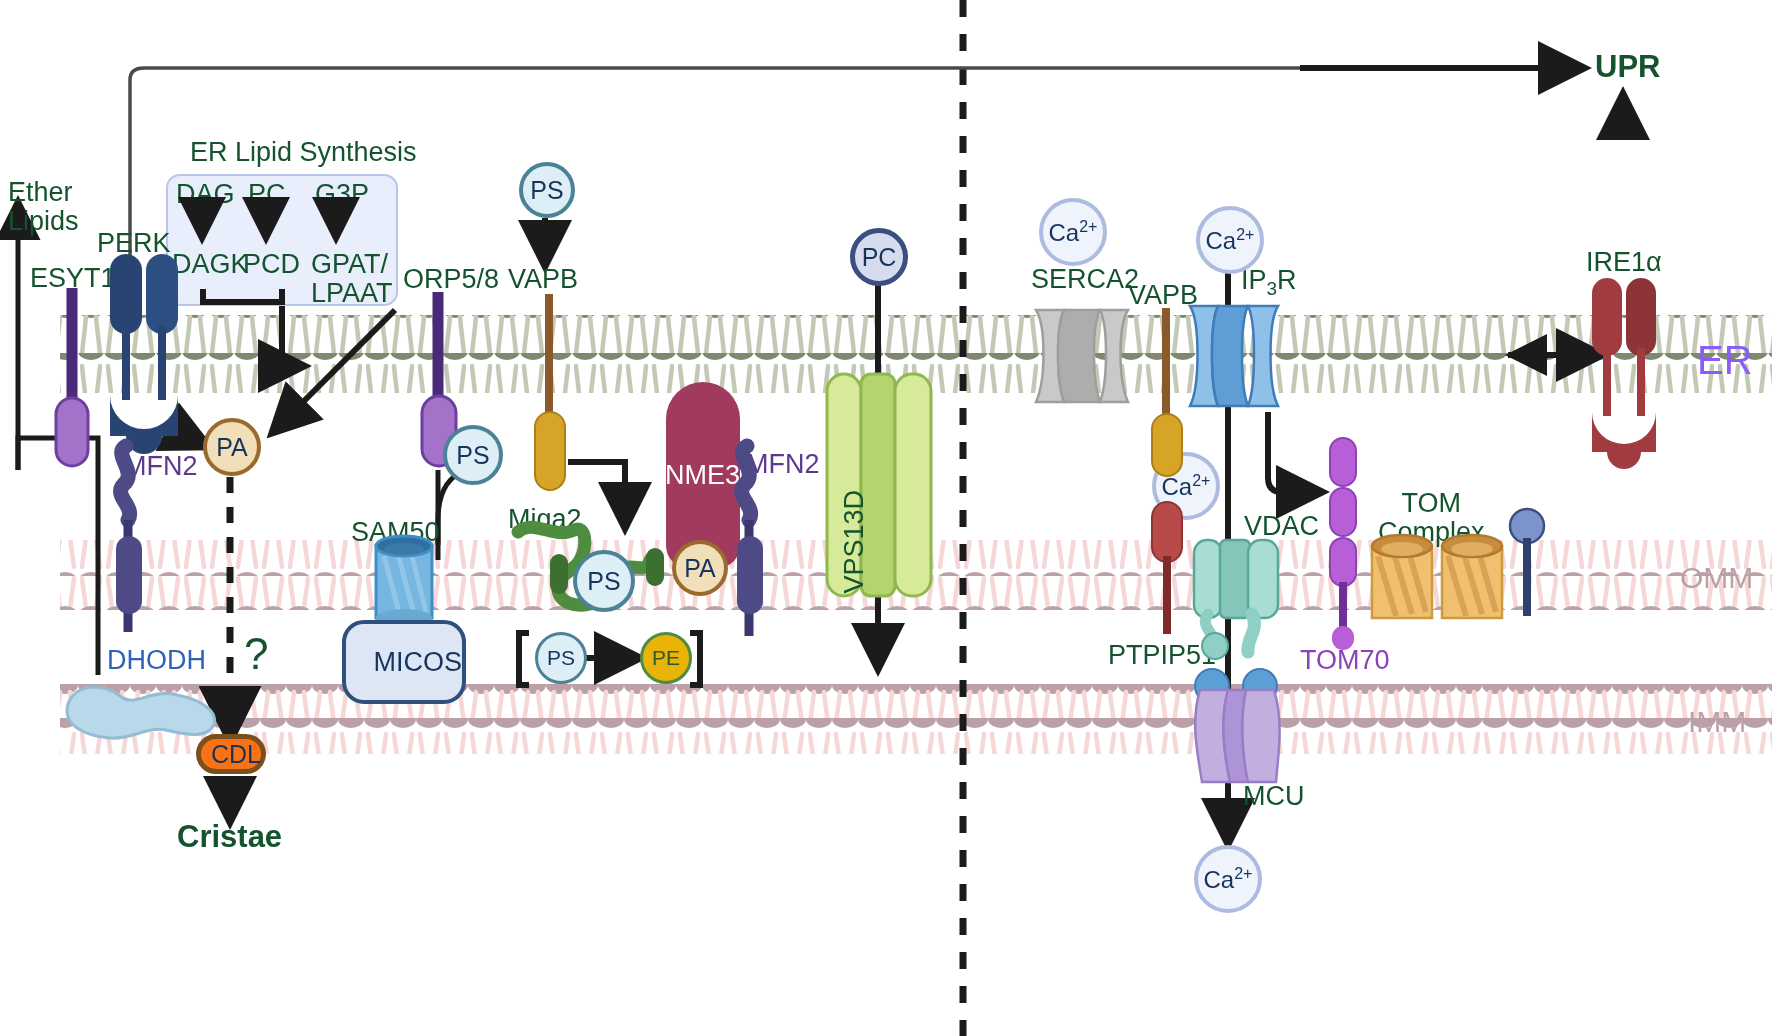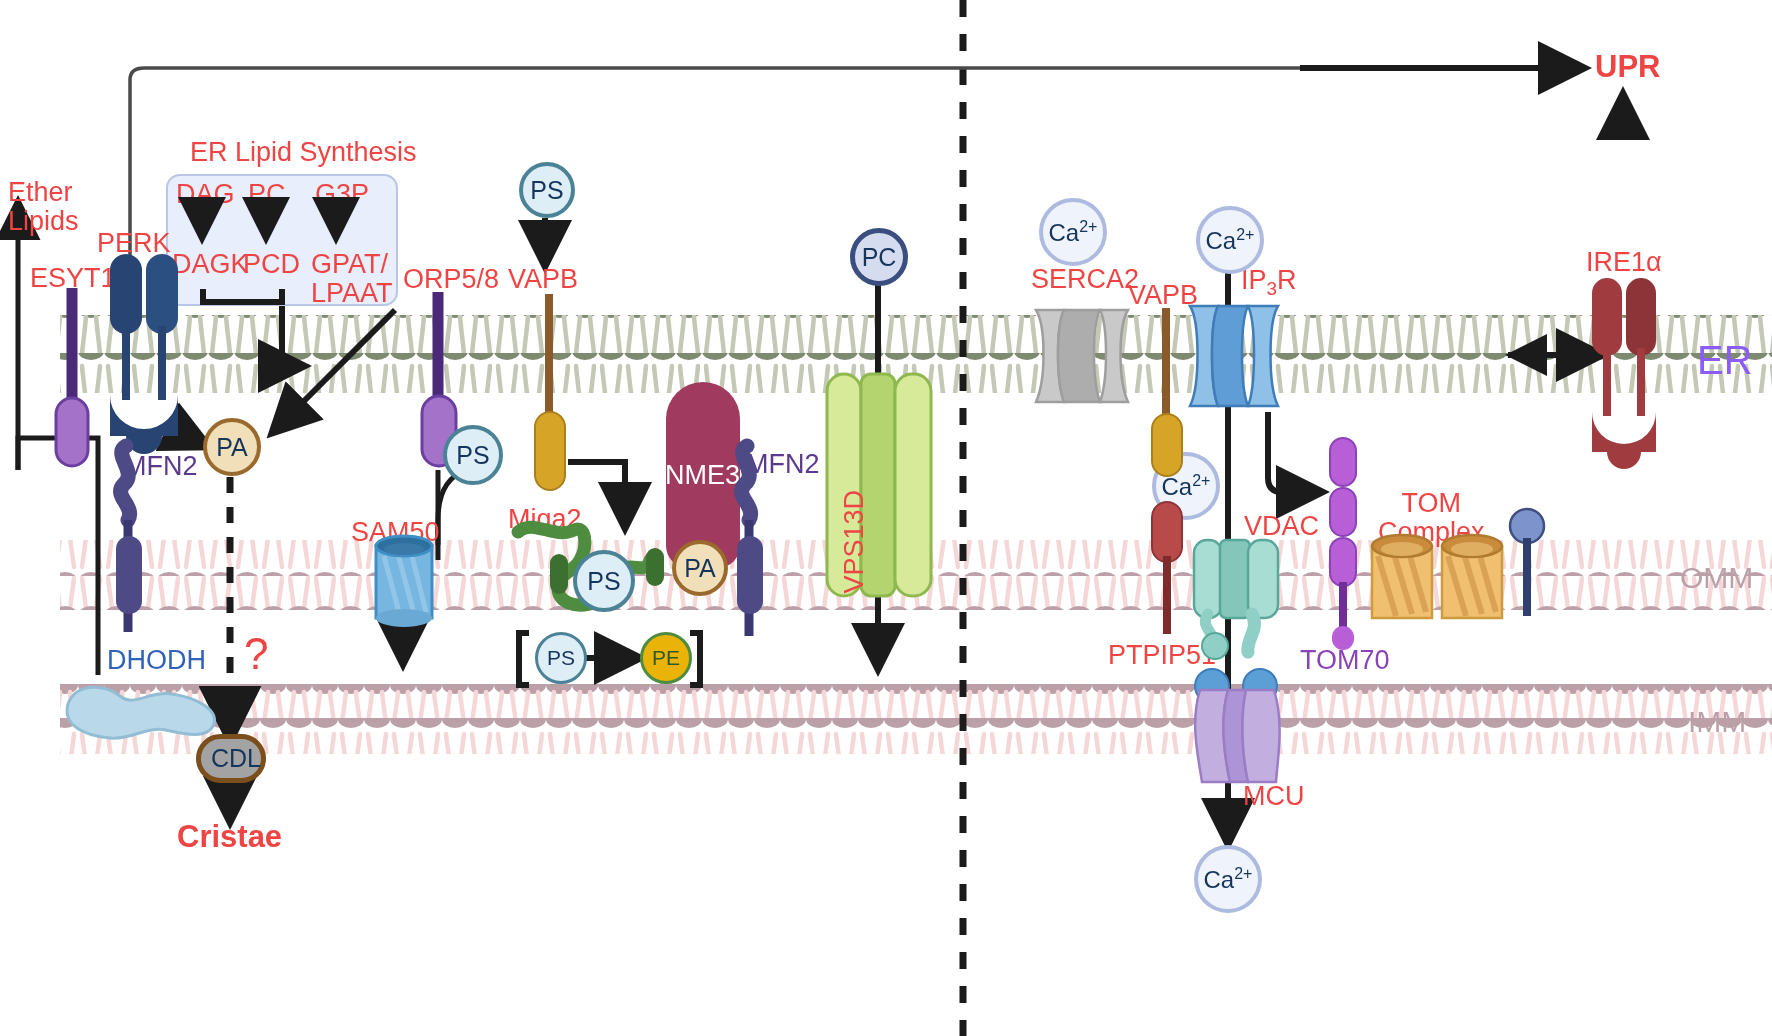--- a/index.html
+++ b/index.html
@@ -1,19 +1,19 @@
 <!DOCTYPE html>
 <html><head>
 <meta charset="utf-8">
 <style>
   html,body{margin:0;padding:0;background:#ffffff;}
   body{font-family:"Liberation Sans", sans-serif;}
   #stage{position:relative;width:1772px;height:1036px;background:#fff;overflow:hidden;}
   .abs{position:absolute;}
-  .lbl{position:absolute;color:#ef4444;font-size:27px;line-height:1.07;white-space:pre;}
+  .lbl{position:absolute;color:#14532d;font-size:27px;line-height:1.07;white-space:pre;}
   .lbl.purple{color:#5b3a8e;}
   .lbl.bold{font-weight:bold;}
   .lbl.mem{color:#8b5cf6;font-size:40px;}
   .lbl.memp{color:#bba0a8;font-size:30px;text-align:right;}
   .lbl.tom70{color:#8b43b8;}
   .lbl.white{color:#ffffff;}
   .lbl.dhodh{color:#2f62b8;}
   .lbl.ctr{text-align:center;}
 
   
@@ -184,21 +184,21 @@
     <line x1="20" y1="80" x2="20" y2="192" stroke="#3b3770" stroke-width="9"></line>
     <rect x="8" y="96" width="26" height="78" rx="13" fill="#4e4a86"></rect>
   </svg>
 
   <svg class="abs" style="left:62px;top:676px" width="160" height="68">
     <path d="M6 28 C14 6 44 8 58 20 C72 32 88 14 110 18 C136 22 156 34 152 48 C146 64 122 58 104 54 C84 50 70 64 48 62 C24 60 0 50 6 28 Z" fill="#b9d9ea" stroke="#93bdd4" stroke-width="3"></path>
   </svg>
 
   <div class="circ" style="left:203px;top:418px;width:58px;height:58px;background:#f0dfb8;border:4px solid #9a6a2d;">PA</div>
 
-  <div class="pill" style="left:196px;top:734px;width:70px;height:49px;background:#a3a3a3;border:5px solid #7a4f1c;">CDL</div>
+  <div class="pill" style="left:196px;top:734px;width:70px;height:40px;background:#f97316;border:5px solid #7a4f1c;">CDL</div>
 
   <div class="lbl" style="left:403px;top:265px;">ORP5/8</div>
   <div class="lbl" style="left:508px;top:265px;">VAPB</div>
   <div class="lbl" style="left:351px;top:518px;">SAM50</div>
   <div class="lbl" style="left:508px;top:505px;">Miga2</div>
   <div class="lbl purple" style="left:746px;top:450px;">MFN2</div>
 
   <div class="circ" style="left:519px;top:162px;width:56px;height:56px;background:#ddeef7;border:4px solid #4b8296;">PS</div>
 
   <svg class="abs" style="left:420px;top:288px" width="40" height="182">
@@ -213,20 +213,21 @@
   </svg>
 
   <svg class="abs" style="left:370px;top:534px" width="68" height="92">
     <rect x="6" y="12" width="56" height="72" fill="#76b6e0" stroke="#3f8fc4" stroke-width="3"></rect>
     <path d="M14 22 L30 82 M28 20 L44 80 M42 22 L56 78" stroke="#96c9ea" stroke-width="5" fill="none" opacity=".85"></path>
     <ellipse cx="34" cy="12" rx="28" ry="10" fill="#2d6f9e" stroke="#3f8fc4" stroke-width="3"></ellipse>
     <ellipse cx="34" cy="15" rx="20" ry="6" fill="#3b79a8"></ellipse>
     <ellipse cx="34" cy="84" rx="28" ry="9" fill="#6aa9d4"></ellipse>
   </svg>
 
+  <div class="pill" style="left:342px;top:620px;width:124px;height:84px;background:#dde6f5;border:4px solid #2f4f7c;border-radius:22px;font-size:27px;">MICOS</div>
 
   <svg class="abs" style="left:500px;top:516px" width="190" height="110">
     <path d="M18 16 C34 2 54 24 74 14 C86 8 88 30 80 44 C74 56 60 56 58 70 C56 86 76 94 96 86 C110 80 110 56 124 52 C136 48 146 58 150 44" stroke="#4e8c3f" stroke-width="13" fill="none" stroke-linecap="round"></path>
     <rect x="50" y="38" width="18" height="40" rx="9" fill="#3c7031"></rect>
     <rect x="146" y="32" width="18" height="38" rx="9" fill="#3c7031"></rect>
   </svg>
   <div class="circ" style="left:573px;top:550px;width:62px;height:62px;background:#ddeef7;border:4px solid #4b8296;">PS</div>
 
   <div class="pill" style="left:666px;top:382px;width:74px;height:186px;background:#a03a5e;border-radius:40px 40px 24px 24px;">
     <span class="lbl white" style="position:static;color:#fff;font-size:27px;">NME3</span>

